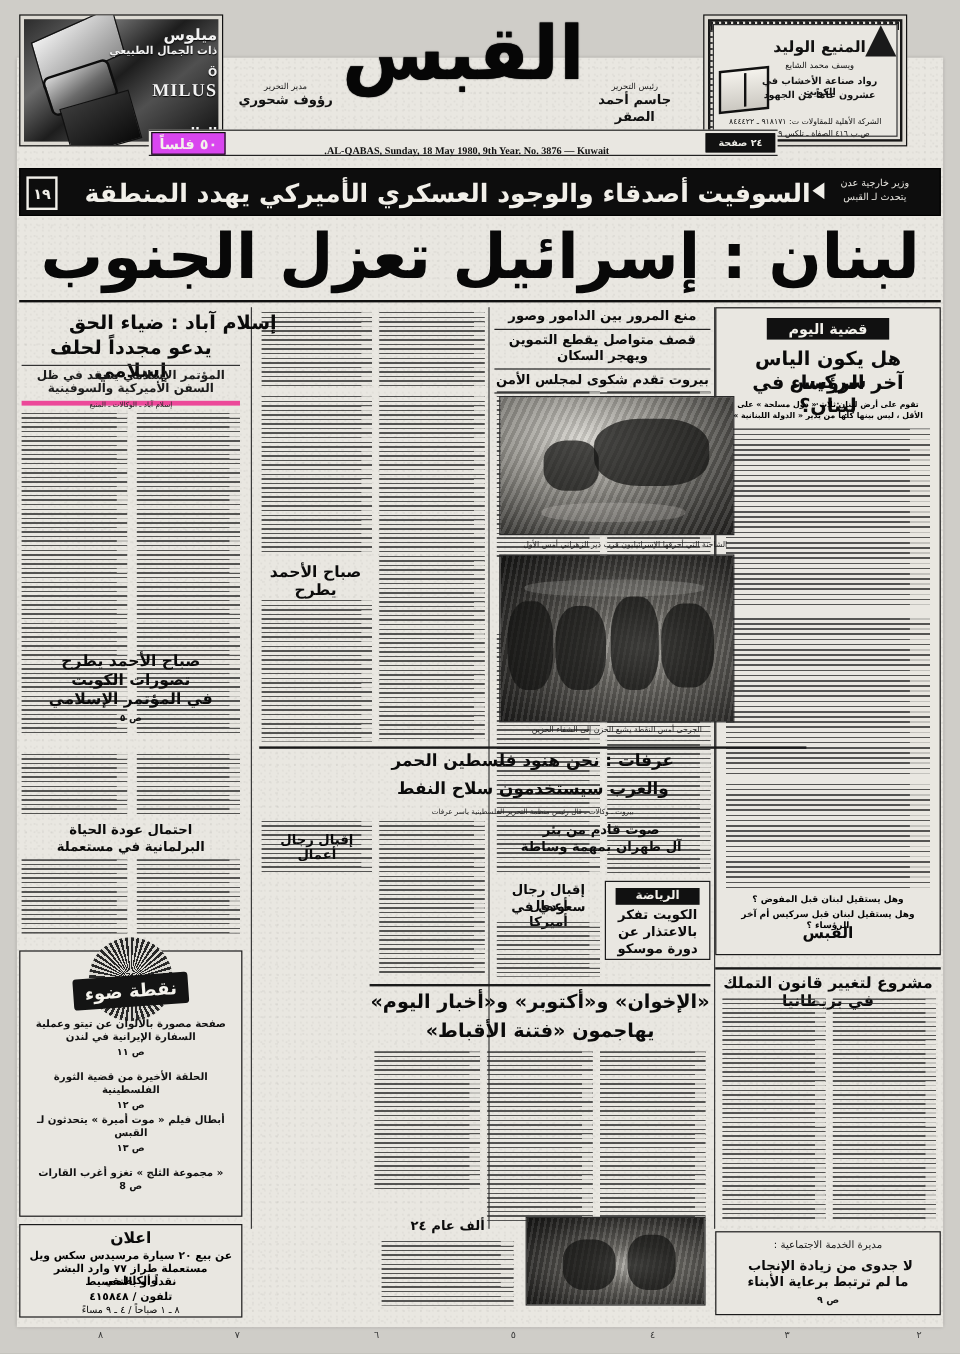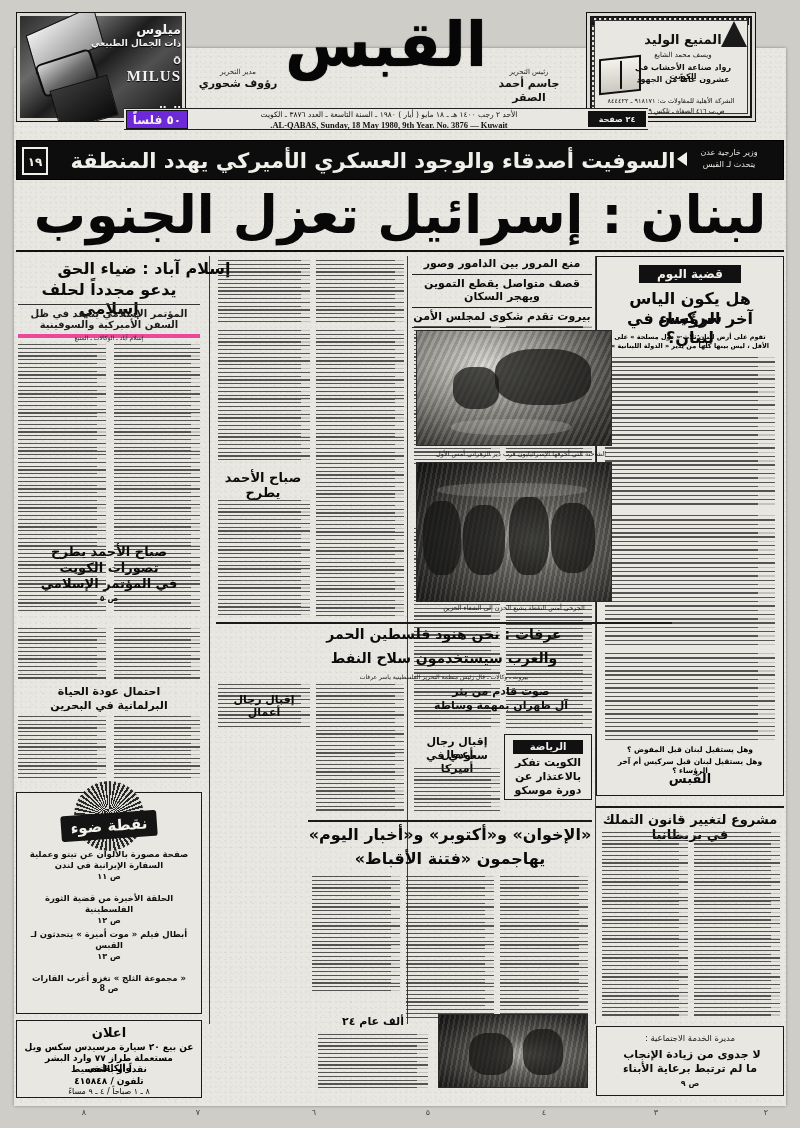--- a/index.html
+++ b/index.html
@@ -148,21 +148,21 @@
     font-size:8.5px; font-weight:bold; color:#111; text-align:center;
     font-family:"Liberation Serif", serif;
   }
   #pages-badge{
     position:absolute; right:2px; top:2px; width:58px; height:16px;
     border:1px solid #111; background:#111; color:#f0efe9;
     font-size:8px; font-weight:bold; text-align:center; line-height:16px;
   }
   #price-badge{
     position:absolute; left:2px; top:1px; width:62px; height:19px;
-    border:1px solid #111; background:#6d28d9; color:#f3f1eb;
+    border:1px solid #111; background:#d946ef; color:#f3f1eb;
     font-size:12px; font-weight:bold; text-align:center; line-height:19px;
   }
 
   
   #banner{
     position:absolute; left:16px; right:16px; top:140px; height:40px;
     background:#0d0d0d; color:#f1efe9;
     border:1px solid #000;
   }
   #banner-main{
@@ -321,21 +321,20 @@
       <div class="orn-txt orn-t1 lbl-ar">المنيع الوليد</div>
       <div class="orn-txt orn-t2 lbl-ar">ويسف محمد الشايع</div>
       <div class="orn-txt orn-t3 lbl-ar">رواد صناعة الأخشاب في الكويت</div>
       <div class="orn-txt orn-t4 lbl-ar">عشرون عاماً من الجهود</div>
       <div class="orn-txt orn-t5 lbl-ar">الشركة الأهلية للمقاولات ت: ٩١٨١٧١ ـ ٨٤٤٤٢٢</div>
       <div class="orn-txt orn-t6 lbl-ar">ص.ب ٤١٦ الصفاة ـ تلكس ٨٢٥٤٩ كابس</div>
     </div>
 
     <div id="datebar">
       <div id="pages-badge" class="lbl-ar">٢٤ صفحة</div>
-      <div id="date-ar" class="lbl-ar">الأحد ٢ رجب ١٤٠٠ هـ ـ ١٨ مايو ( أيار ) ١٩٨٠ ـ السنة التاسعة ـ العدد ٣٨٧٦ ـ الكويت</div>
       <div id="date-en">AL-QABAS, Sunday, 18 May 1980, 9th Year. No. 3876 — Kuwait.</div>
       <div id="price-badge" class="lbl-ar">٥٠ فلساً</div>
     </div>
   </div>
 
   <div id="banner">
     <div id="banner-badge" class="lbl-ar">١٩</div>
     <div id="banner-main" class="lbl-ar">السوفيت أصدقاء والوجود العسكري الأميركي يهدد المنطقة</div>
     <div id="banner-chev"></div>
     <div id="banner-kicker" class="lbl-ar">
@@ -452,21 +451,21 @@
     <div class="hi" style="right:24px; top:20px; width:150px; height:14px; opacity:.3;"></div>
   </div>
   <div class="cap lbl-ar" style="position:absolute; right:188px; width:196px; top:604px;">الجرحى أمس النقطة يشيع الحزن إلى الشفاء الحزين</div>
 
   <div class="hl hl-md lbl-ar" style="position:absolute; right:600px; width:182px; top:544px;">صباح الأحمد يطرح</div>
   <div class="hl hl-md lbl-ar" style="position:absolute; right:600px; width:182px; top:560px;">تصورات الكويت</div>
   <div class="hl hl-md lbl-ar" style="position:absolute; right:600px; width:182px; top:576px;">في المؤتمر الإسلامي</div>
   <div class="pgref lbl-ar" style="position:absolute; right:600px; width:182px; top:594px;">ص ٥</div>
 
   <div class="hl hl-sm lbl-ar" style="position:absolute; right:600px; width:182px; top:686px;">احتمال عودة الحياة</div>
-  <div class="hl hl-sm lbl-ar" style="position:absolute; right:600px; width:182px; top:700px;">البرلمانية في البحرين</div>
+  <div class="hl hl-sm lbl-ar" style="position:absolute; right:600px; width:182px; top:700px;">البرلمانية في مستعملة</div>
   <div class="body tight" style="position:absolute; right:600px; width:86px; top:628px; height:52px;"></div>
   <div class="body tight" style="position:absolute; right:694px; width:88px; top:628px; height:52px;"></div>
   <div class="body tight" style="position:absolute; right:600px; width:86px; top:716px; height:62px;"></div>
   <div class="body tight" style="position:absolute; right:694px; width:88px; top:716px; height:62px;"></div>
 
   <div class="hl hl-sm lbl-ar" style="position:absolute; right:210px; width:178px; top:686px;">صوت قادم من بئر</div>
   <div class="hl hl-sm lbl-ar" style="position:absolute; right:210px; width:178px; top:700px;">آل طهران بمهمة وساطة</div>
 
   <div class="boxed" style="right:598px; top:792px; width:186px; height:222px;">
     <div class="rosette" style="top:-12px;"></div>

